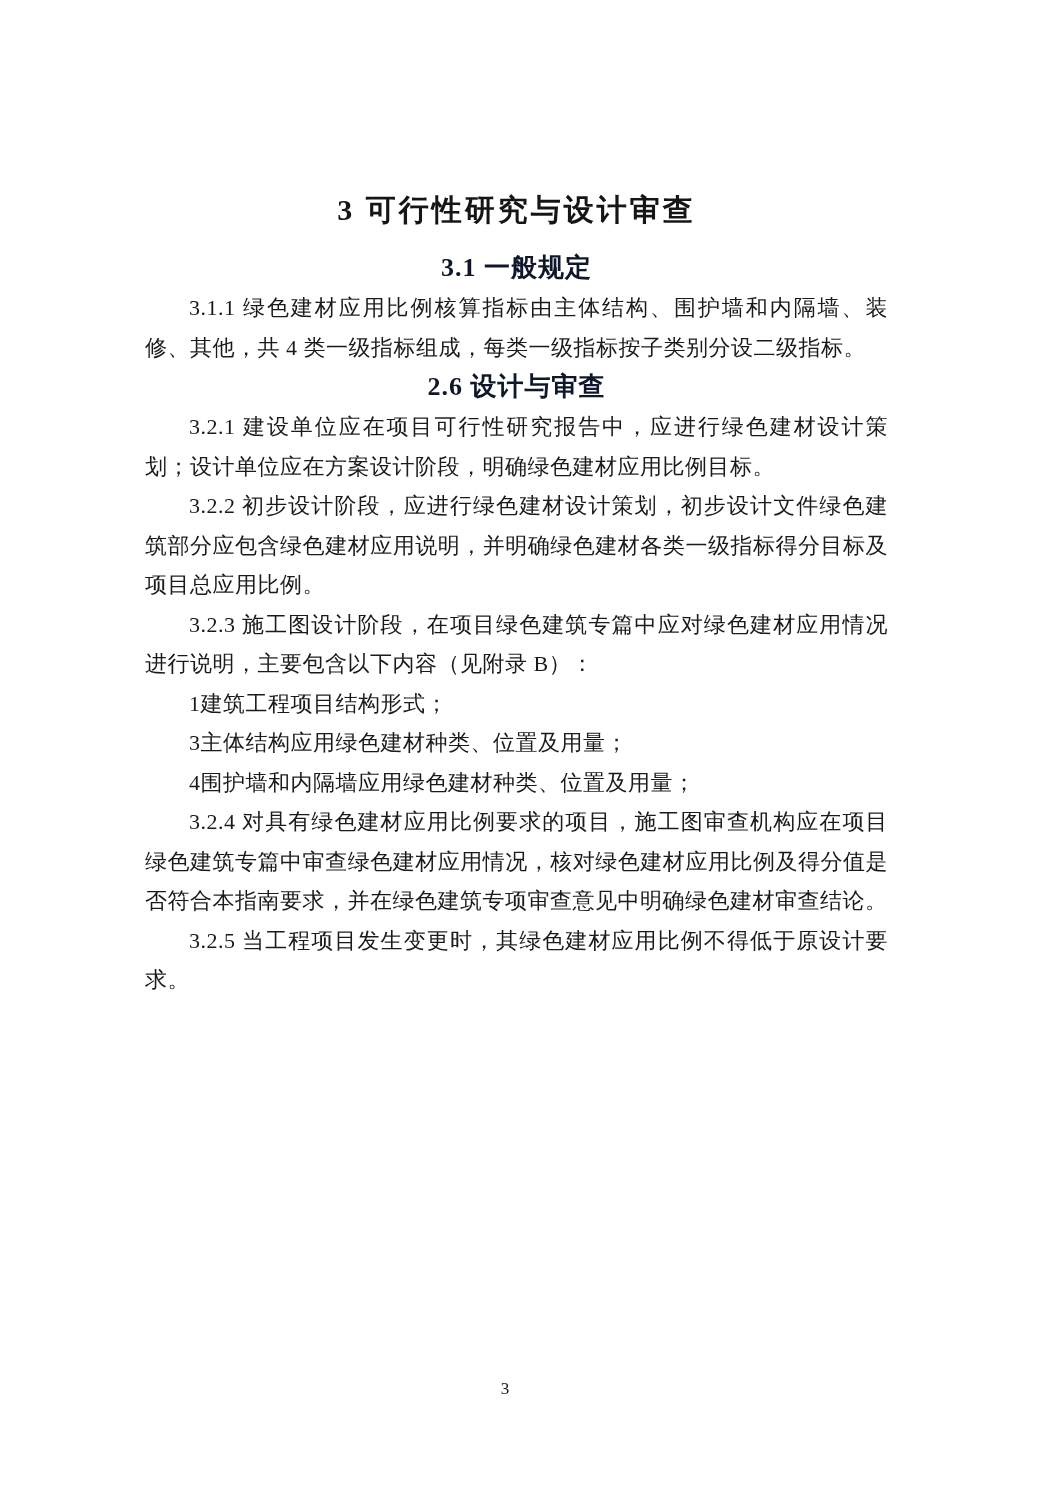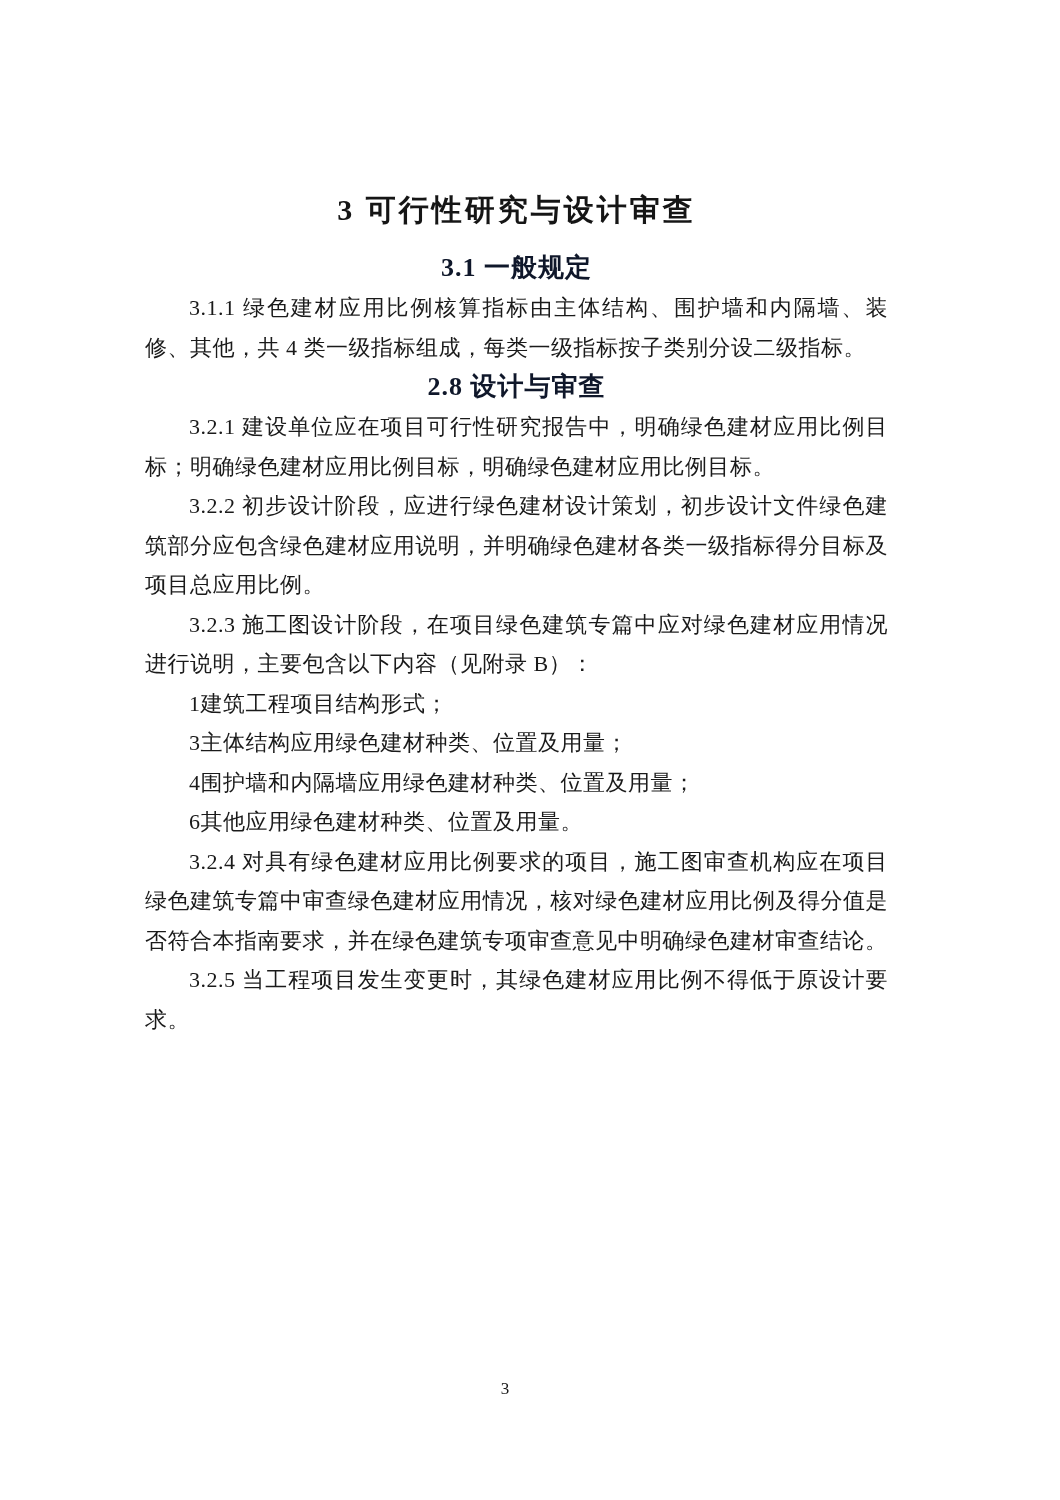--- a/index.html
+++ b/index.html
@@ -62,29 +62,28 @@
 <body>
 
 <div class="page">
   <div class="content">
 
     <h1 class="doc-title">3 可行性研究与设计审查</h1>
 
     <h2 class="section-heading">3.1 一般规定</h2>
     <p class="para">3.1.1 绿色建材应用比例核算指标由主体结构、围护墙和内隔墙、装修、其他，共 4 类一级指标组成，每类一级指标按子类别分设二级指标。</p>
 
-    <h2 class="section-heading">2.8 设计与审查</h2>
-    <p class="para">3.2.1 建设单位应在项目可行性研究报告中，明确绿色建材应用比例目标；明确绿色建材应用比例目标，明确绿色建材应用比例目标。</p>
+    <h2 class="section-heading">2.6 设计与审查</h2>
+    <p class="para">3.2.1 建设单位应在项目可行性研究报告中，应进行绿色建材设计策划；设计单位应在方案设计阶段，明确绿色建材应用比例目标。</p>
     <p class="para">3.2.2 初步设计阶段，应进行绿色建材设计策划，初步设计文件绿色建筑部分应包含绿色建材应用说明，并明确绿色建材各类一级指标得分目标及项目总应用比例。</p>
     <p class="para">3.2.3 施工图设计阶段，在项目绿色建筑专篇中应对绿色建材应用情况进行说明，主要包含以下内容（见附录 B）：</p>
 
     <p class="list-item">1建筑工程项目结构形式；</p>
     <p class="list-item">3主体结构应用绿色建材种类、位置及用量；</p>
     <p class="list-item">4围护墙和内隔墙应用绿色建材种类、位置及用量；</p>
-    <p class="list-item">6其他应用绿色建材种类、位置及用量。</p>
 
     <p class="para">3.2.4 对具有绿色建材应用比例要求的项目，施工图审查机构应在项目绿色建筑专篇中审查绿色建材应用情况，核对绿色建材应用比例及得分值是否符合本指南要求，并在绿色建筑专项审查意见中明确绿色建材审查结论。</p>
     <p class="para">3.2.5 当工程项目发生变更时，其绿色建材应用比例不得低于原设计要求。</p>
 
   </div>
 
   <div class="page-footer">3</div>
 </div>
 
 </body></html>

